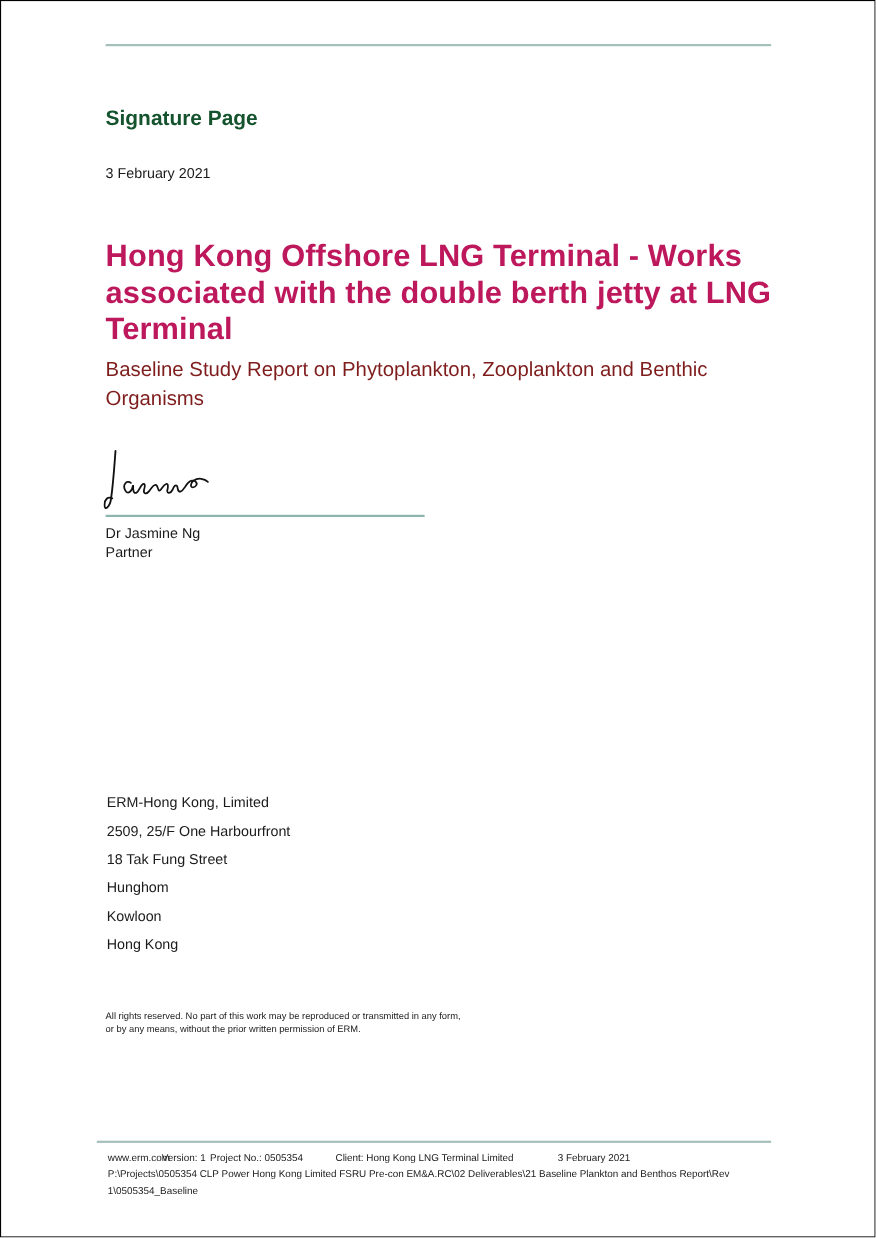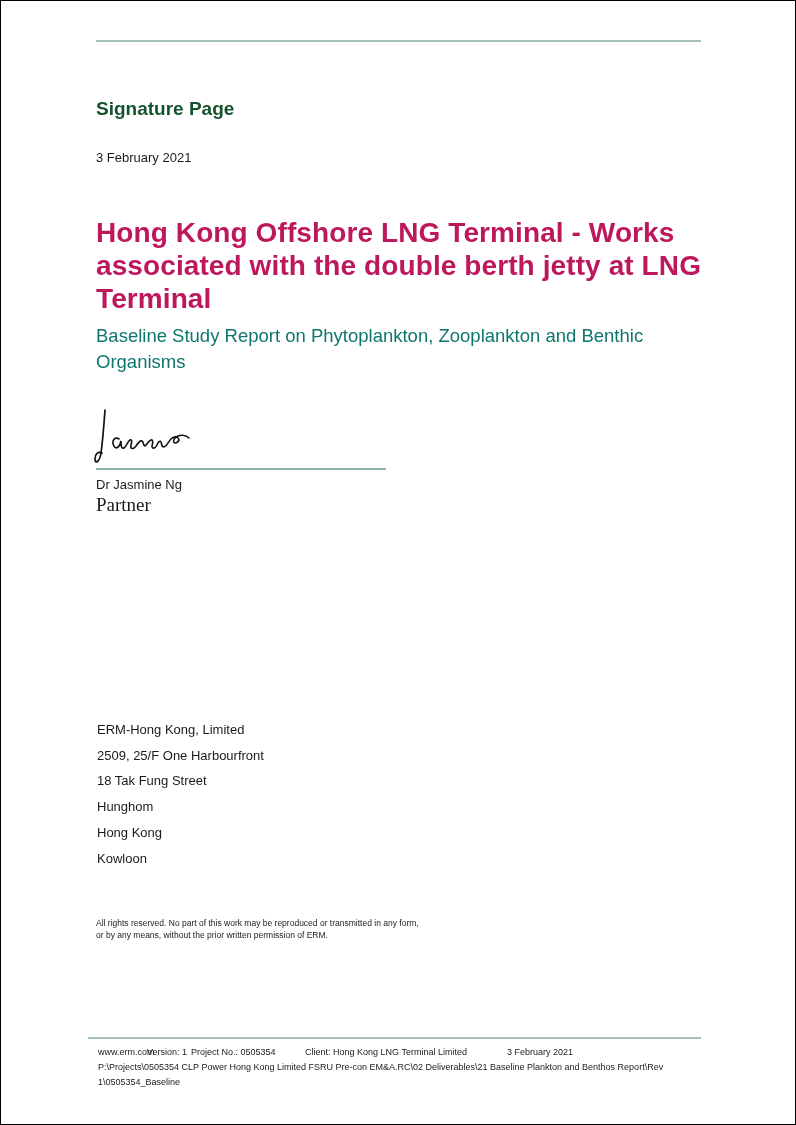--- a/index.html
+++ b/index.html
@@ -20,26 +20,26 @@
     font-size:19px;font-weight:bold;color:#14532d;
   }
   .doc-date{position:absolute;left:95px;top:149px;font-size:13px;}
   .doc-title{
     position:absolute;left:95px;top:215px;width:630px;
     font-size:28px;font-weight:bold;color:#be185d;line-height:33px;
     letter-spacing:0.1px;
   }
   .doc-subtitle{
     position:absolute;left:95px;top:322px;width:600px;
-    font-size:18.5px;line-height:26px;color:#0f766e;
+    font-size:18.5px;line-height:26px;color:#7f1d1d;
   }
   .signature-svg{position:absolute;left:93px;top:406px;}
   .sig-rule{left:95px;top:467px;width:290px;height:2px;background:#8db4ad;}
   .sig-name{position:absolute;left:95px;top:476px;font-size:13px;}
-  .sig-role{position:absolute;left:95px;top:493px;font-size:19px;font-family:Liberation Serif, serif;}
+  .sig-role{position:absolute;left:95px;top:493px;font-size:13px;}
   .address{
     position:absolute;left:96px;top:716px;
     font-size:13px;line-height:25.7px;
   }
   .copyright{
     position:absolute;left:95px;top:917px;
     font-size:8.5px;line-height:11.5px;color:#222;
   }
   .footer-rule{left:87px;top:1036px;width:613px;}
   .footer-row{position:absolute;left:0;top:1046px;width:668px;height:12px;font-size:9px;}
@@ -84,22 +84,22 @@
   <div class="rule sig-rule"></div>
 
   <div class="sig-name">Dr Jasmine Ng</div>
   <div class="sig-role">Partner</div>
 
   <div class="address">
     <div>ERM-Hong Kong, Limited</div>
     <div>2509, 25/F One Harbourfront</div>
     <div>18 Tak Fung Street</div>
     <div>Hunghom</div>
+    <div>Kowloon</div>
     <div>Hong Kong</div>
-    <div>Kowloon</div>
   </div>
 
   <div class="copyright">
     <div>All rights reserved. No part of this work may be reproduced or transmitted in any form,</div>
     <div>or by any means, without the prior written permission of ERM.</div>
   </div>
 
   <div class="rule footer-rule"></div>
 
   <div class="footer-row">

